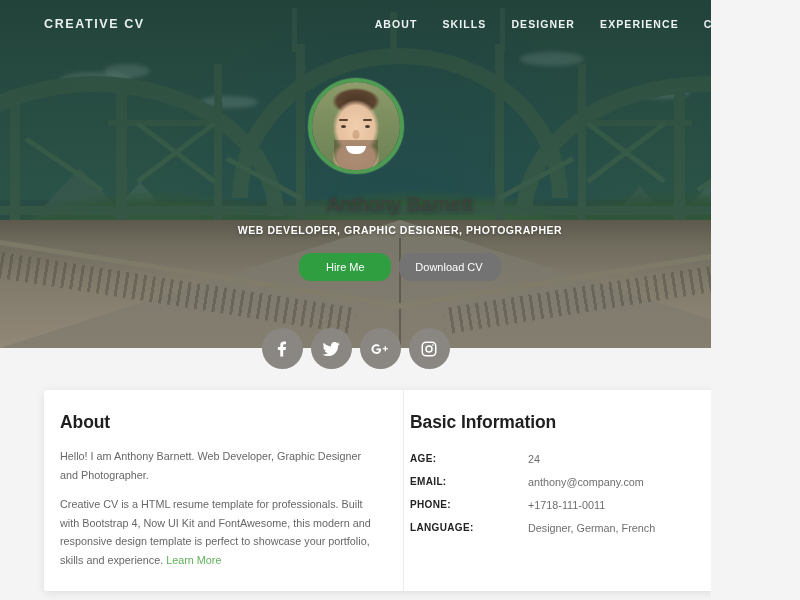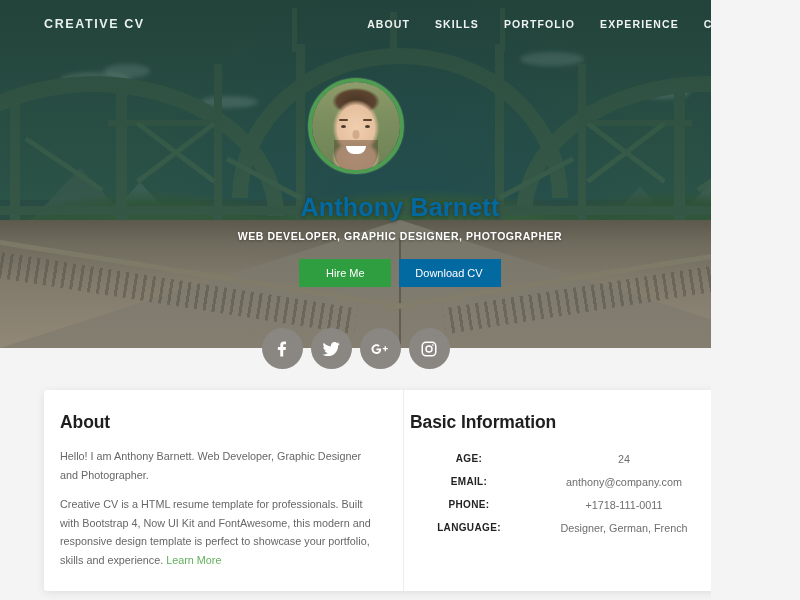--- a/index.html
+++ b/index.html
@@ -226,23 +226,23 @@
 
   
   .hero-text {
     position: absolute;
     top: 193px; left: 0;
     width: 800px;
     text-align: center;
     z-index: 20;
   }
   .hero-name {
-    color: #0369a1;
-    font-size: 25px;
-    font-weight: 700;
+    color: #404040;
+    font-size: 20px;
+    font-weight: 400;
     letter-spacing: 0.2px;
     text-shadow: 0 1px 4px rgba(0,0,0,0.35);
   }
   .hero-role {
     margin-top: 8px;
     color: #ffffff;
     font-size: 10.5px;
     font-weight: 700;
     letter-spacing: 0.55px;
     text-shadow: 0 1px 3px rgba(0,0,0,0.35);
@@ -250,21 +250,21 @@
   .hero-buttons {
     margin-top: 17px;
     display: flex;
     justify-content: center;
     gap: 8px;
   }
   .btn {
     min-width: 92px;
     padding: 8px 18px;
     border: none;
-    border-radius: 0;
+    border-radius: 12px;
     color: #ffffff;
     font-family: "Liberation Sans", sans-serif;
     font-size: 11px;
     font-weight: 400;
     cursor: pointer;
   }
 
   
   .socials {
     position: absolute;
@@ -320,21 +320,21 @@
     margin-bottom: 11px;
   }
   .about-p:last-child { margin-bottom: 2px; }
   .learn-link {
     color: #61b15a;
     text-decoration: none;
     cursor: pointer;
   }
 
   .info-table { width: 100%; border-collapse: collapse; }
-  .info-table tr { height: 23px; text-align: center; }
+  .info-table tr { height: 23px; }
   .info-label {
     width: 118px;
     color: #222222;
     font-size: 10px;
     font-weight: 700;
     letter-spacing: 0.35px;
     vertical-align: middle;
     padding: 3px 0;
   }
   .info-value {
@@ -406,21 +406,21 @@
     <div class="rail-dark" style="left:800px;top:252px; width:360px; transform:rotate(171deg); transform-origin:left center;"></div>
 
     <div class="hero-tint"></div>
   </div>
 
   <nav class="navbar">
     <div class="brand">CREATIVE CV</div>
     <ul class="nav-links">
       <li class="nav-link">ABOUT</li>
       <li class="nav-link">SKILLS</li>
-      <li class="nav-link">PORTFOLIO</li>
+      <li class="nav-link">DESIGNER</li>
       <li class="nav-link">EXPERIENCE</li>
       <li class="nav-link">CONTACT</li>
     </ul>
   </nav>
 
   <div class="avatar-wrap">
     <div class="avatar-img">
       <div class="av-beard"></div>
       <div class="av-brow" style="left:27px; top:37px;"></div>
       <div class="av-brow" style="left:51px; top:37px;"></div>
@@ -429,21 +429,21 @@
       <div class="av-nose"></div>
       <div class="av-mouth"></div>
     </div>
   </div>
 
   <div class="hero-text">
     <div class="hero-name">Anthony Barnett</div>
     <div class="hero-role">WEB DEVELOPER, GRAPHIC DESIGNER, PHOTOGRAPHER</div>
     <div class="hero-buttons">
       <button class="btn" style="background:#2f9e41;">Hire Me</button>
-      <button class="btn" style="background:#0369a1;padding-left:16px;">Download CV</button>
+      <button class="btn" style="background:#737373;padding-left:16px;">Download CV</button>
     </div>
   </div>
 
   <div class="socials">
     <div class="social-btn">
       <span>
         <svg width="18" height="18" viewBox="0 0 24 24" fill="#ffffff">
           <path d="M15.1 5.5h2.2V2.1C16.9 2 15.7 2 14.4 2c-2.8 0-4.7 1.7-4.7 4.8v2.6H6.5v3.8h3.2V22h3.9v-8.8h3.2l.5-3.8h-3.7V7.2c0-1.1.3-1.7 1.5-1.7z"></path>
         </svg>
       </span>

